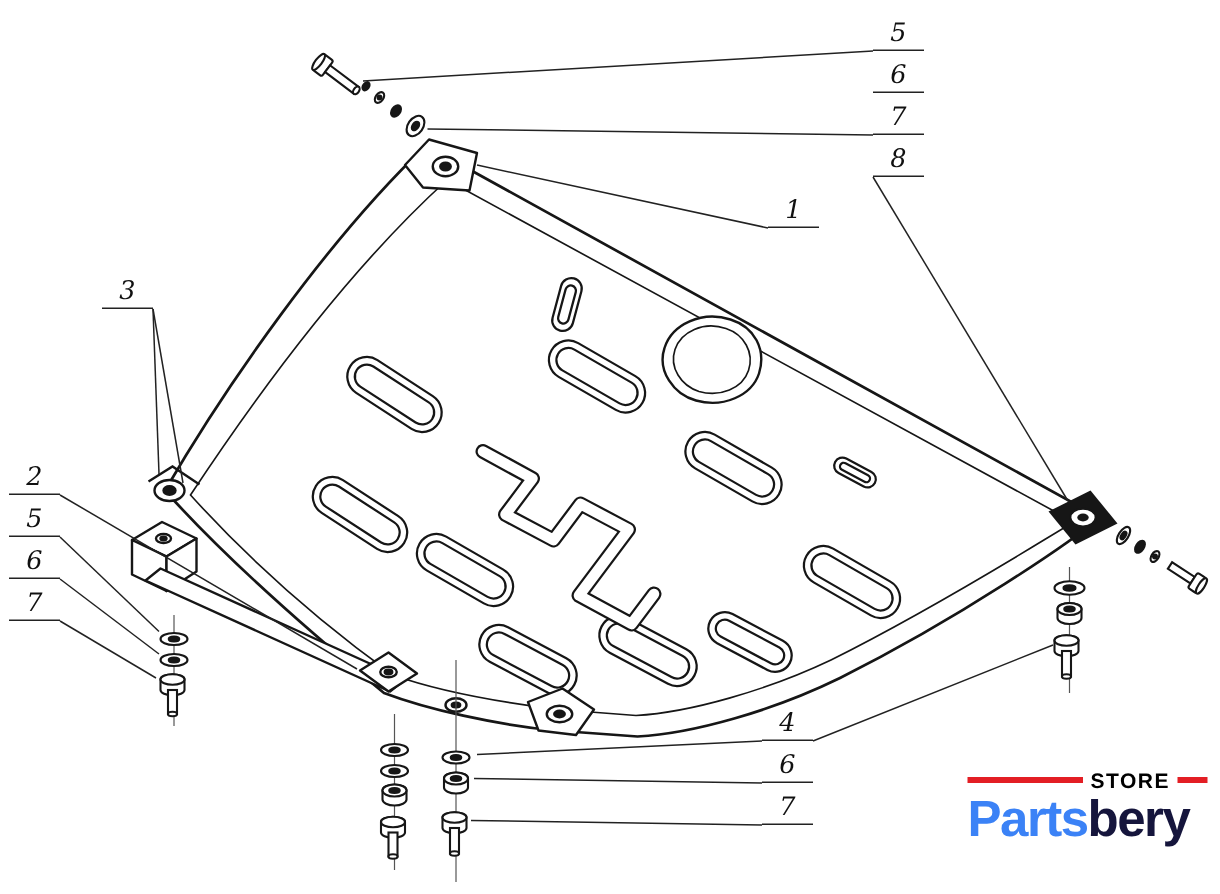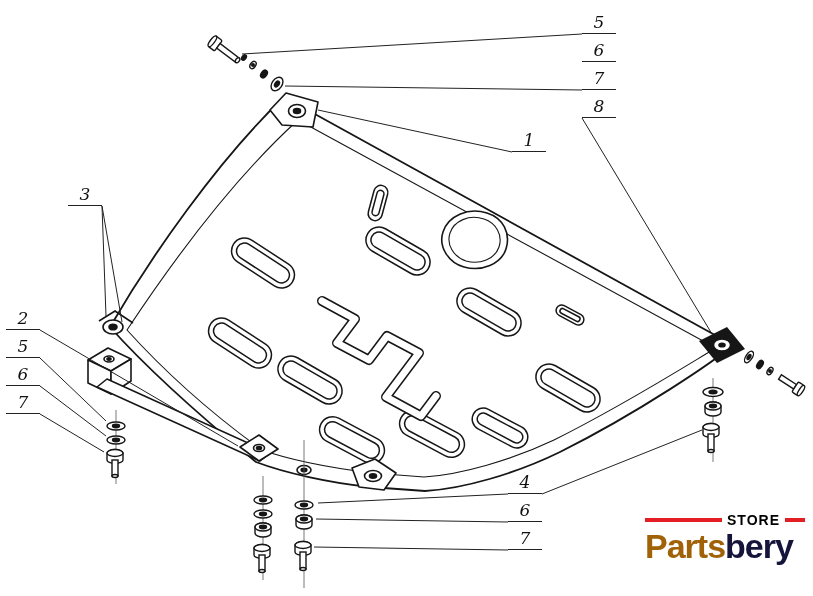--- a/index.html
+++ b/index.html
@@ -21,21 +21,21 @@
   .redline.long { flex:1; }
   .redline.short { flex:0 0 20px; }
   .store {
     font-family:"Liberation Sans", sans-serif; font-weight:bold;
     font-size:14px; letter-spacing:1px; color:#000000;
   }
   .brand {
     font-family:"Liberation Sans", sans-serif; font-weight:bold;
     font-size:34px; letter-spacing:-1px; line-height:1.1; white-space:nowrap;
   }
-  .brand-red { color:#a16207; }
+  .brand-red { color:#3b82f6; }
   .brand-dark { color:#15153c; }
 </style>
 </head>
 <body>
 
 <div class="canvas">
 
   <svg class="drawing" width="813" height="596" viewBox="0 0 813 596">
 
     <g fill="#ffffff" stroke="#161616" stroke-width="1.8" stroke-linejoin="round">

